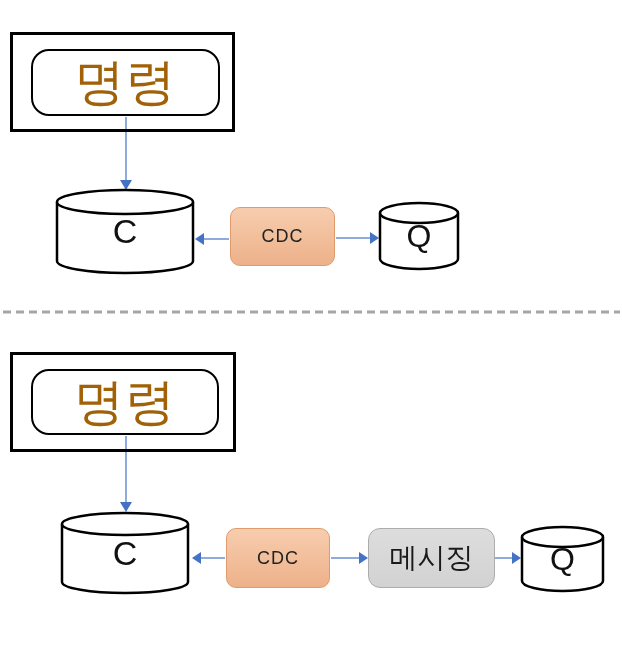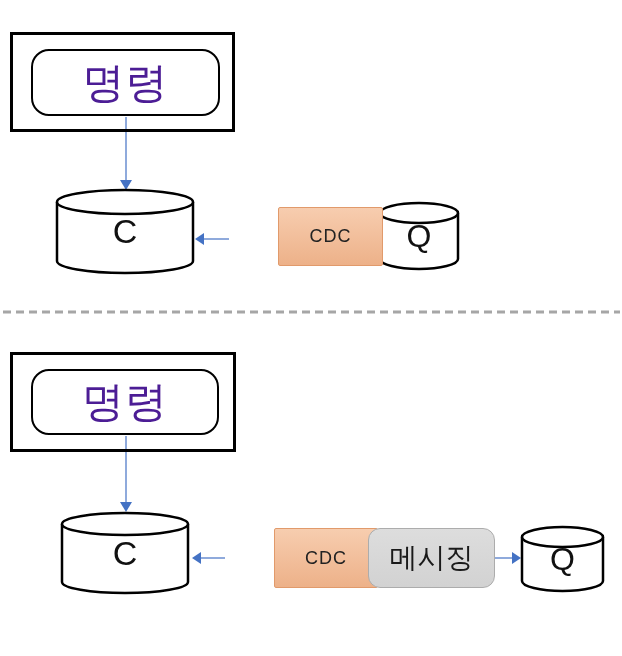--- a/index.html
+++ b/index.html
@@ -20,32 +20,31 @@
   .center { display: flex; align-items: center; justify-content: center; }
 
   .outer-rect {
     border: 3px solid #000000;
     background: transparent;
   }
   .command-box {
     border: 2.5px solid #000000;
     border-radius: 18px;
     background: #ffffff;
-    font-size: 42px;
-    color: #4c1d95;
+    font-size: 50px;
+    color: #a16207;
     letter-spacing: 1px;
   }
   .cdc-box {
     border: 1.5px solid #E19A6B;
-    border-radius: 2px;
+    border-radius: 10px;
     background: linear-gradient(180deg, #F7CDAF 0%, #EDB189 100%);
     font-size: 18px;
     letter-spacing: 1px;
     color: #222222;
-    margin-left: 48px;
   }
   .messaging-box {
     border: 1.5px solid #ACACAC;
     border-radius: 12px;
     background: linear-gradient(180deg, #DDDDDD 0%, #D2D2D2 100%);
     font-size: 28px;
     color: #1a1a1a;
   }
   .db-label {
     color: #111111;

